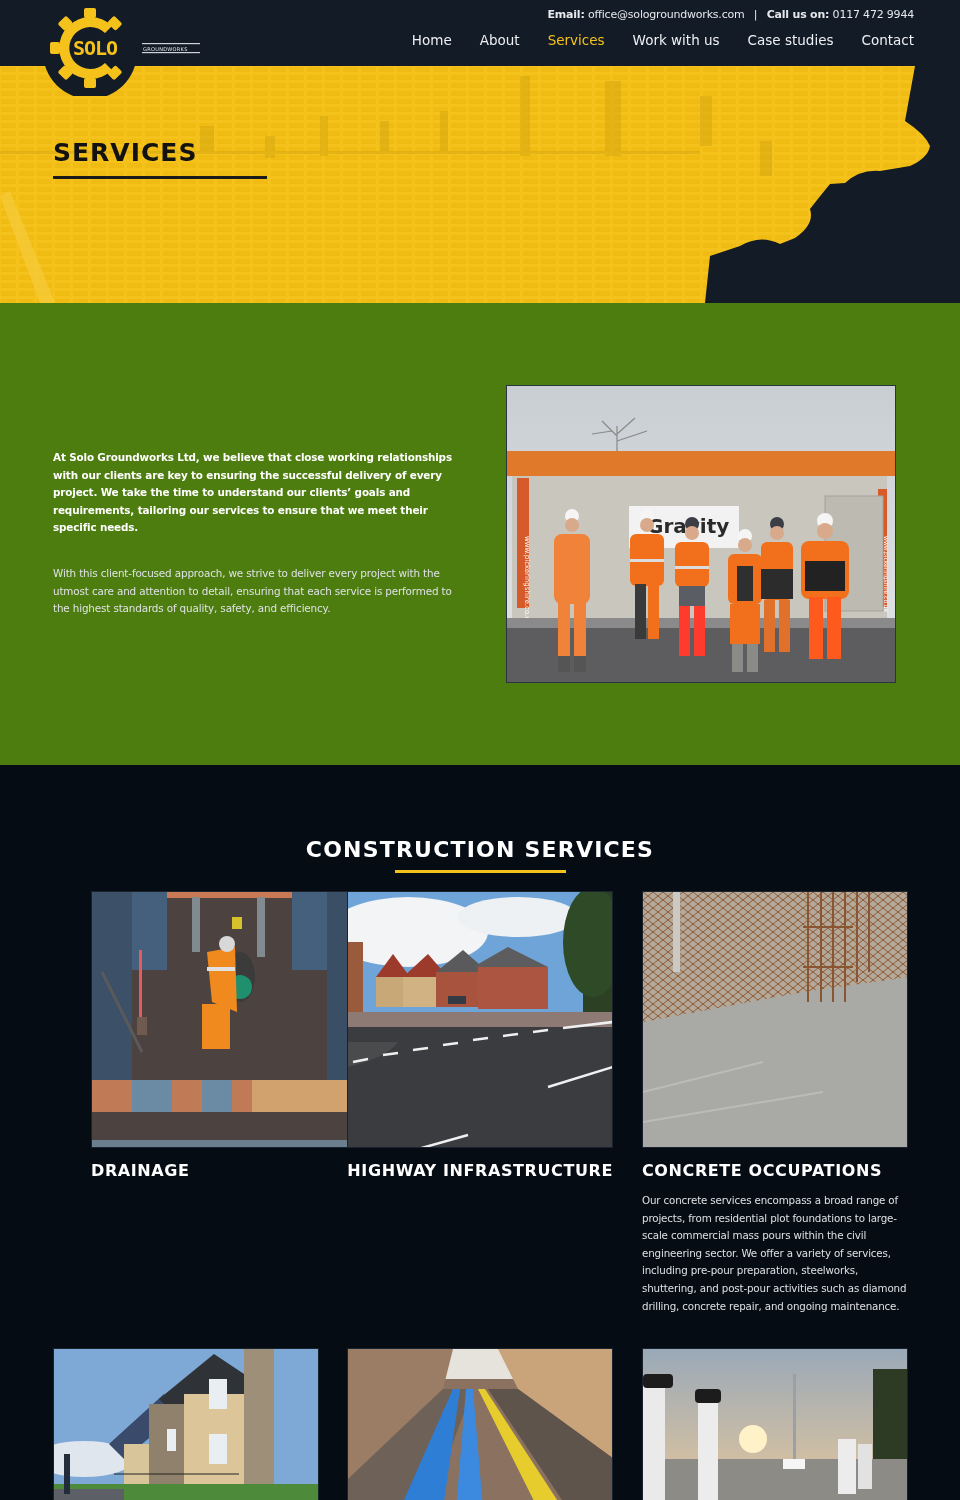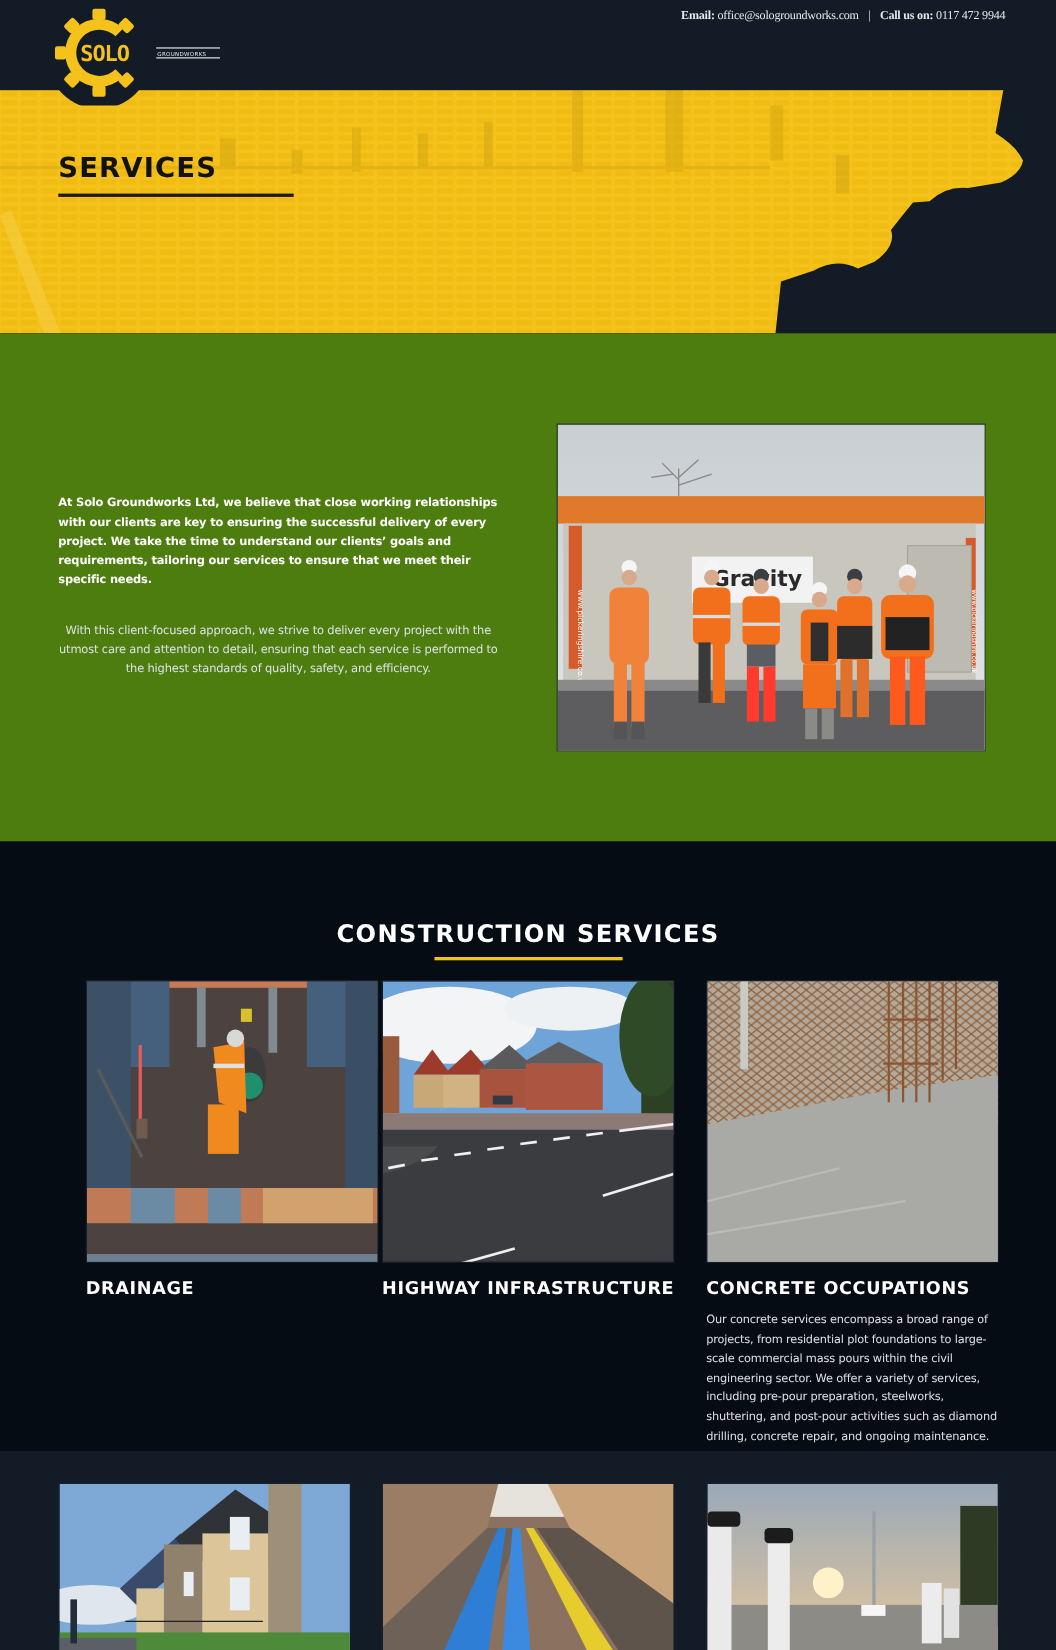--- a/index.html
+++ b/index.html
@@ -1,64 +1,72 @@
 <!DOCTYPE html>
 <html><head>
 <meta charset="utf-8">
 <style>
   * { box-sizing: border-box; margin: 0; padding: 0; }
   html, body { width: 960px; height: 1500px; overflow: hidden; }
   body { background: #131b27; font-family: "DejaVu Sans", sans-serif; color: #fff; position: relative; }
 
   
-  .header { position: absolute; left: 0; top: 0; width: 960px; height: 82px; background: #131b27; z-index: 5; font-family: Liberation Serif, serif; }
+  .header { position: absolute; left: 0; top: 0; width: 960px; height: 66px; background: #131b27; z-index: 5; }
   .topbar { position: absolute; right: 46px; top: 8px; font-size: 11px; color: #e6e8ec; letter-spacing: -0.2px; }
   .topbar b { font-weight: bold; }
   .topbar .sep { margin: 0 6px; }
   .nav { position: absolute; right: 46px; top: 32px; display: flex; gap: 28px; font-size: 13.5px; }
   .nav a { color: #eef0f3; text-decoration: none; cursor: pointer; }
   .nav a.active { color: #f5c21b; }
 
   .logo { position: absolute; left: 43px; top: 4px; width: 170px; height: 92px; z-index: 6; }
 
   
   .hero { position: absolute; left: 0; top: 66px; width: 960px; height: 237px; z-index: 1; }
   .hero svg.shape { position: absolute; left: 0; top: 0; }
   .hero-title { position: absolute; left: 53px; top: 72px; font-family: "DejaVu Sans", sans-serif; font-weight: bold; font-size: 25px; color: #121212; letter-spacing: 1px; }
   .hero-rule { position: absolute; left: 53px; top: 110px; width: 214px; height: 3px; background: #1a1a1a; }
   .hero-sub { position: absolute; left: 53px; top: 133px; font-size: 10.4px; font-weight: bold; color: #1b1b1b; letter-spacing: -0.1px; }
 
   
   .intro { position: absolute; left: 0; top: 303px; width: 960px; height: 462px; background: #4d7c0f; }
   .intro-text { position: absolute; left: 53px; top: 146px; width: 400px; }
   .intro-text p.strong { font-size: 10.4px; font-weight: bold; line-height: 17.6px; color: #fff; letter-spacing: -0.15px; }
-  .intro-text p.light { margin-top: 28px; font-size: 10.4px; line-height: 17.6px; color: #dfe2e6; letter-spacing: -0.15px; text-align: center; }
+  .intro-text p.light { margin-top: 28px; font-size: 10.4px; line-height: 17.6px; color: #dfe2e6; letter-spacing: -0.15px; }
   .team-photo { position: absolute; left: 506px; top: 82px; width: 390px; height: 298px; border: 1px solid #2a3442; overflow: hidden; }
 
   
-  .services { position: absolute; left: 0; top: 765px; width: 960px; height: 554px; background: #060c14; }
+  .services { position: absolute; left: 0; top: 765px; width: 960px; height: 735px; background: #060c14; }
   .svc-title { position: absolute; left: 0; width: 960px; top: 72px; text-align: center; font-weight: bold; font-size: 22px; letter-spacing: 1.2px; color: #fff; }
   .svc-rule { position: absolute; left: 395px; top: 105px; width: 171px; height: 3px; background: #f5c21b; }
   .card { position: absolute; width: 266px; }
   .card .img { width: 266px; height: 257px; overflow: hidden; border: 1px solid #1a222e; }
   .card h3 { margin-top: 13px; font-size: 16px; font-weight: bold; letter-spacing: 0.6px; color: #fff; }
   .card p { margin-top: 12px; font-size: 10.3px; line-height: 17.6px; color: #dde0e4; letter-spacing: -0.15px; }
   .card2 .img { height: 160px; }
 </style>
 </head>
 <body>
 
 <div class="header">
   <div class="topbar">
     <b>Email:</b>
     <span>office@sologroundworks.com</span>
     <span class="sep">|</span>
     <b>Call us on:</b>
     <span>0117 472 9944</span>
   </div>
+  <nav class="nav">
+    <a>Home</a>
+    <a>About</a>
+    <a class="active">Services</a>
+    <a>Work with us</a>
+    <a>Case studies</a>
+    <a>Contact</a>
+  </nav>
 </div>
 
 <div class="logo">
   <svg width="170" height="92" viewBox="0 0 170 92">
     <circle cx="47" cy="48" r="47" fill="#131b27"></circle>
     <g fill="#f5c21b" transform="translate(47,44)">
 
       <g>
         <rect x="-6" y="-40" width="12" height="10" rx="2"></rect>
         <rect x="-6" y="30" width="12" height="10" rx="2"></rect>
@@ -190,21 +198,21 @@
           </g>
       </g>
     </svg>
   </div>
 </section>
 
 <section class="services">
   <h2 class="svc-title">CONSTRUCTION SERVICES</h2>
   <div class="svc-rule"></div>
 
-  <div class="card" style="left:40px; top:126px;padding-left:38px;">
+  <div class="card" style="left:53px; top:126px;padding-left:38px;">
     <div class="img">
       <svg width="266" height="257" viewBox="0 0 266 257">
         <rect width="266" height="257" fill="#4a403c"></rect>
         <rect x="0" y="0" width="266" height="257" fill="#4c4340"></rect>
         <rect x="0" y="0" width="40" height="190" fill="#3c5068"></rect>
         <rect x="40" y="0" width="35" height="78" fill="#45607d"></rect>
         <rect x="200" y="0" width="66" height="78" fill="#45607d"></rect>
         <rect x="235" y="0" width="31" height="190" fill="#3a4e66"></rect>
         <rect x="75" y="0" width="125" height="6" fill="#c97a55"></rect>
         <rect x="100" y="5" width="8" height="55" fill="#808a8f"></rect>

